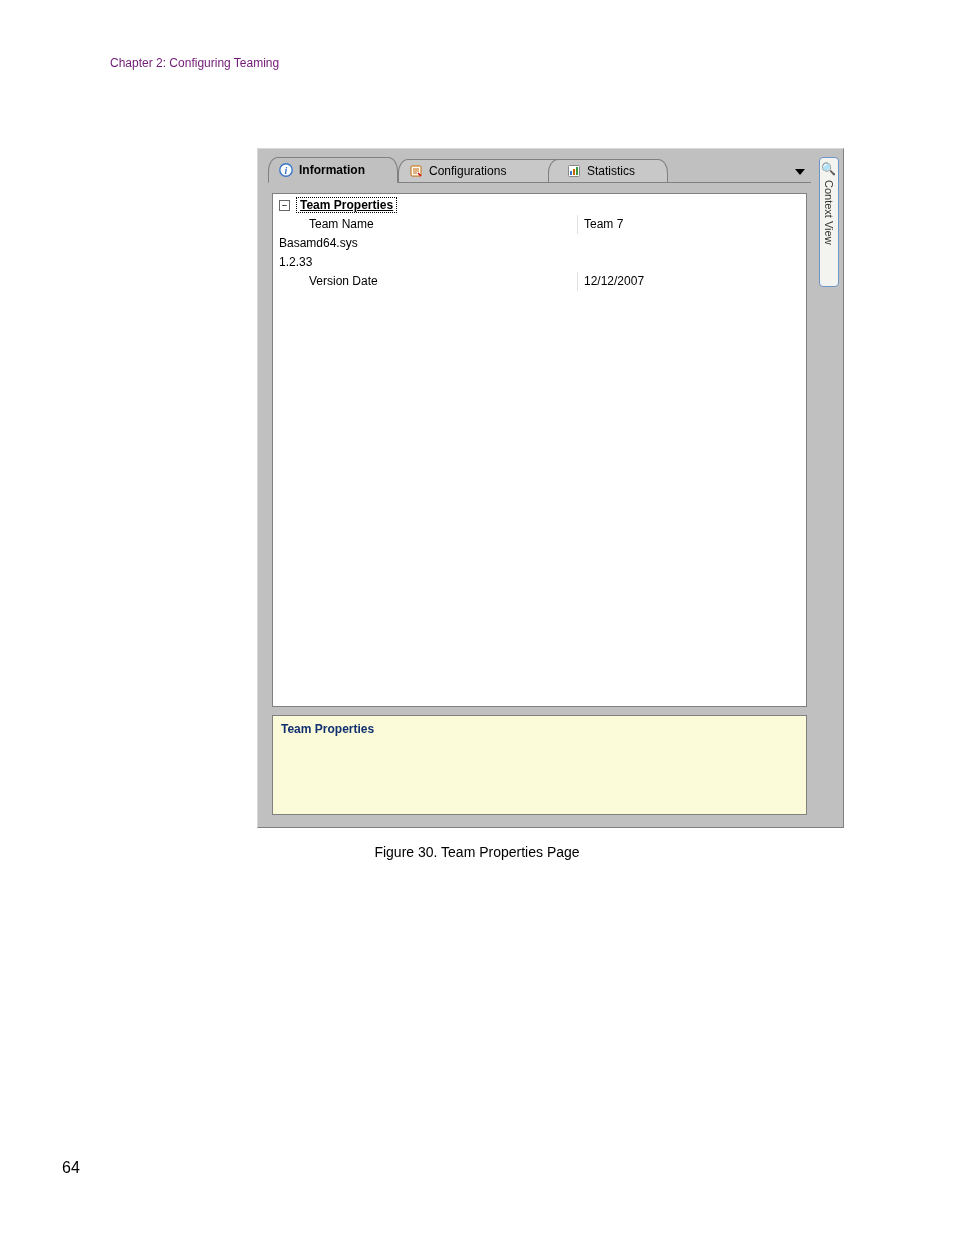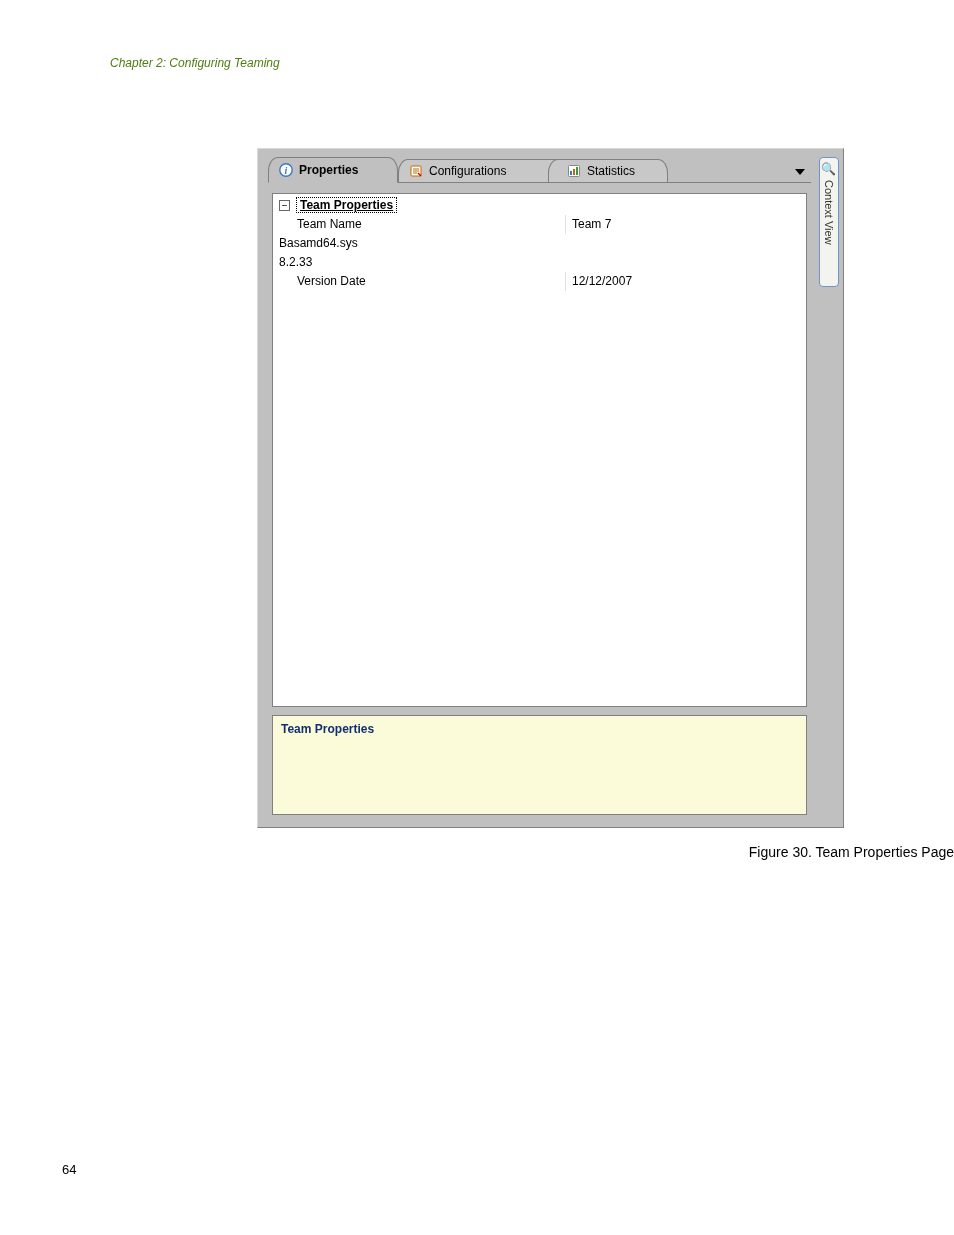--- a/index.html
+++ b/index.html
@@ -13,35 +13,34 @@
     width: 954px;
     height: 1235px;
     position: relative;
     box-sizing: border-box;
   }
   .page-header {
     position: absolute;
     top: 56px;
     left: 110px;
     font-size: 12px;
-    color: #4d7c0f;
-    font-style: italic;
+    color: #701a75;
   }
   .page-number {
     position: absolute;
     left: 62px;
     bottom: 58px;
-    font-size: 13px;
+    font-size: 16px;
   }
   .figure-caption {
     position: absolute;
     top: 844px;
     left: 0;
     width: 954px;
-    text-align: right;
+    text-align: center;
     font-size: 14px;
     color: #000;
   }
   .screenshot {
     position: absolute;
     top: 148px;
     left: 257px;
     width: 587px;
     height: 680px;
     background: #c0c0c0;
@@ -176,21 +175,21 @@
     text-decoration: underline;
     font-size: 12px;
   }
   .prop-row {
     display: flex;
     font-size: 12px;
     line-height: 19px;
   }
   .prop-label {
     flex: 0 0 268px;
-    padding-left: 24px;
+    padding-left: 36px;
     border-right: 1px solid #e0e0e0;
     white-space: nowrap;
   }
   .prop-value {
     flex: 1;
     padding-left: 6px;
     white-space: nowrap;
   }
 
   
@@ -226,21 +225,21 @@
     </div>
 
     <div class="tab-row">
       <div class="tab tab-1 active">
         <span class="tab-icon">
           <svg width="14" height="14" viewBox="0 0 14 14">
             <circle cx="7" cy="7" r="6.2" fill="#ffffff" stroke="#3a76c9" stroke-width="1.4"></circle>
             <text x="7" y="11" text-anchor="middle" font-family="Georgia, serif" font-weight="bold" font-style="italic" font-size="10" fill="#3a76c9">i</text>
           </svg>
         </span>
-        <span>Properties</span>
+        <span>Information</span>
       </div>
       <div class="tab tab-2 inactive">
         <span class="tab-icon">
           <svg width="14" height="14" viewBox="0 0 14 14">
             <rect x="2" y="2" width="10" height="10" rx="1" fill="#ffffff" stroke="#c46a00" stroke-width="1"></rect>
             <path d="M4 5h6M4 7h6M4 9h4" stroke="#c46a00" stroke-width="1"></path>
             <path d="M9 9l3 3" stroke="#c00" stroke-width="1.4"></path>
           </svg>
         </span>
         <span>Configurations</span>
@@ -271,21 +270,21 @@
         </span>
       </div>
       <div class="prop-row">
         <div class="prop-label">Team Name</div>
         <div class="prop-value">Team 7</div>
       </div>
       <div class="prop-row">
         <div class="prop-value">Basamd64.sys</div>
       </div>
       <div class="prop-row">
-        <div class="prop-value">8.2.33</div>
+        <div class="prop-value">1.2.33</div>
       </div>
       <div class="prop-row">
         <div class="prop-label">Version Date</div>
         <div class="prop-value">12/12/2007</div>
       </div>
     </div>
 
     <div class="details-panel">
       <div class="details-title">Team Properties</div>
     </div>

